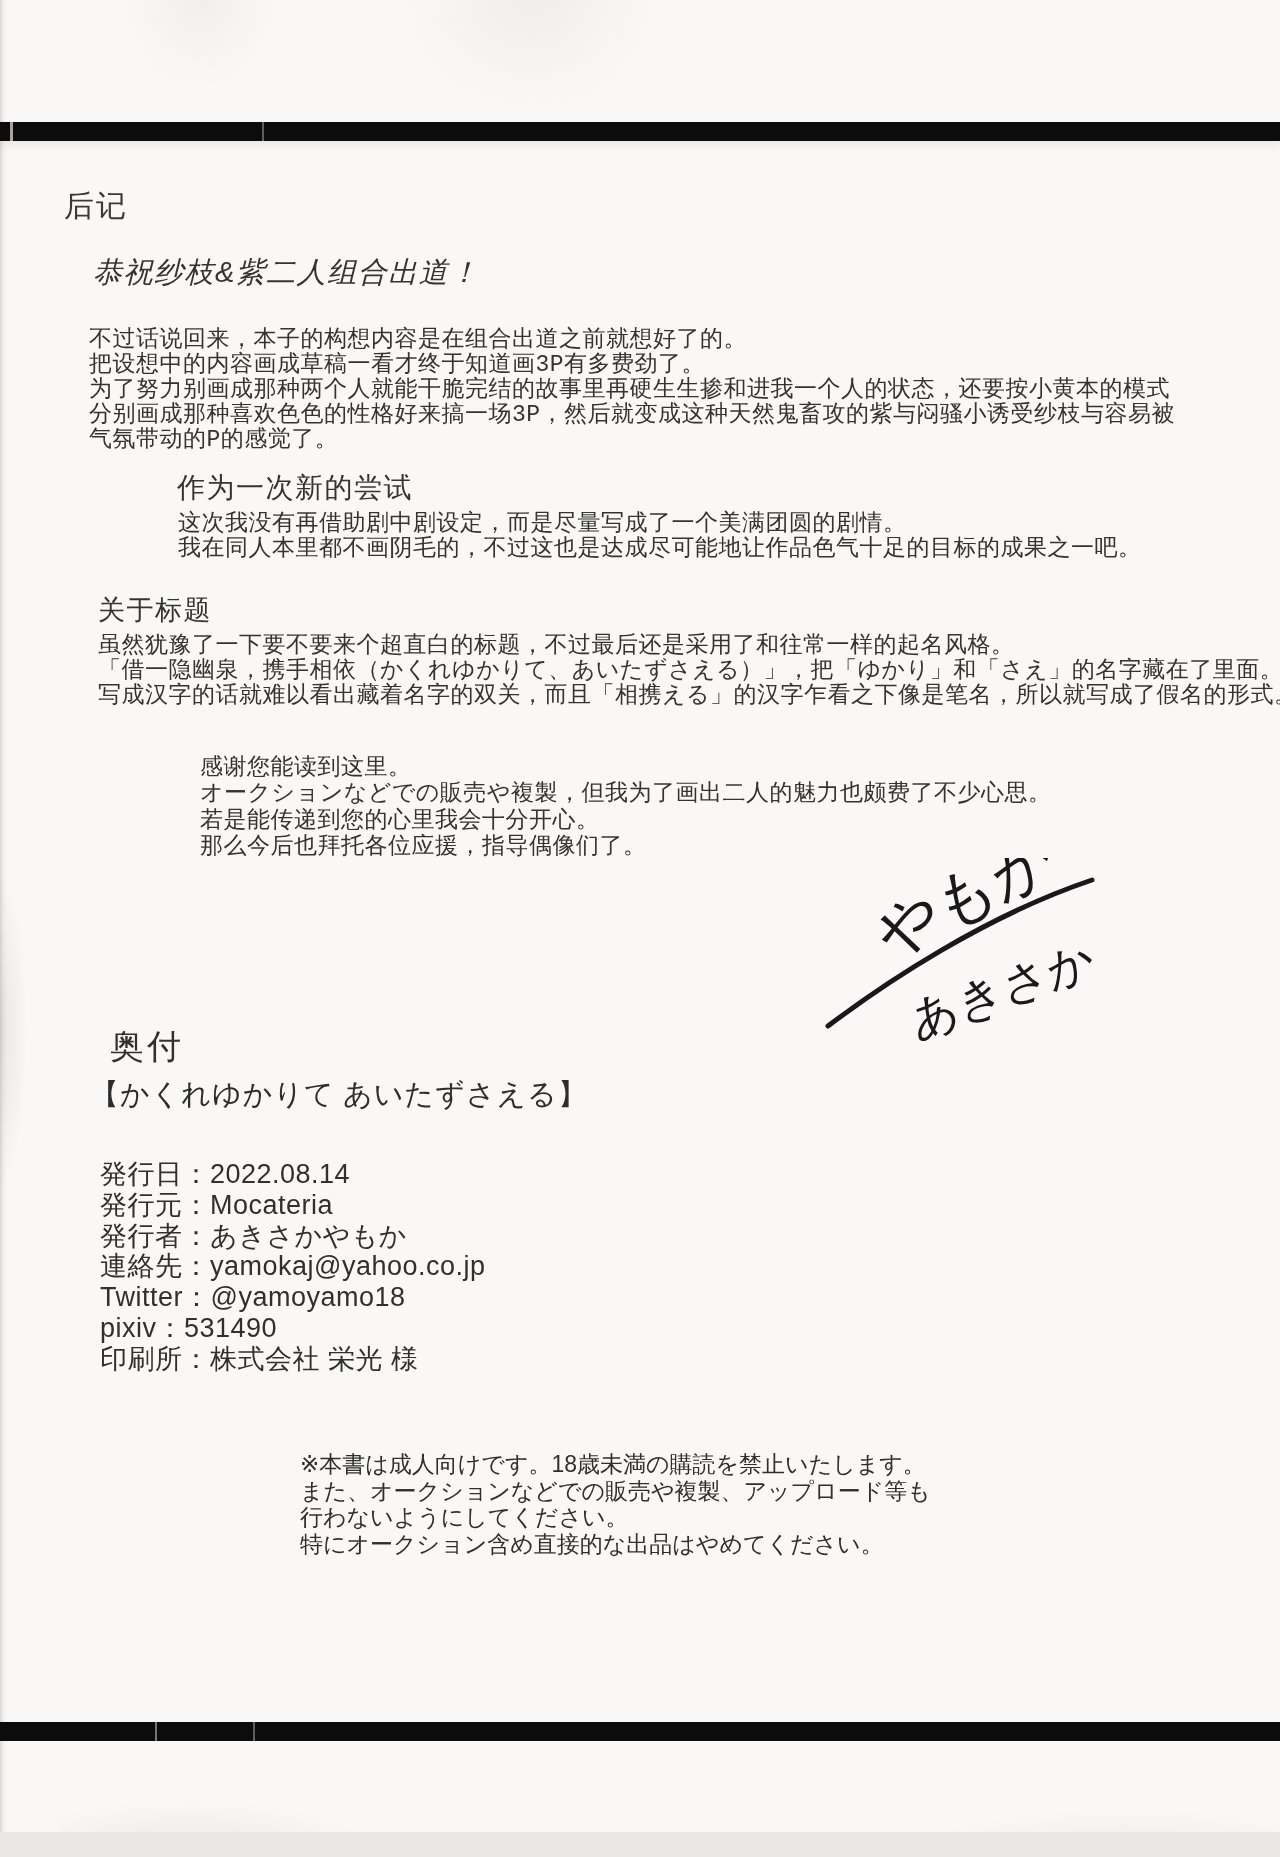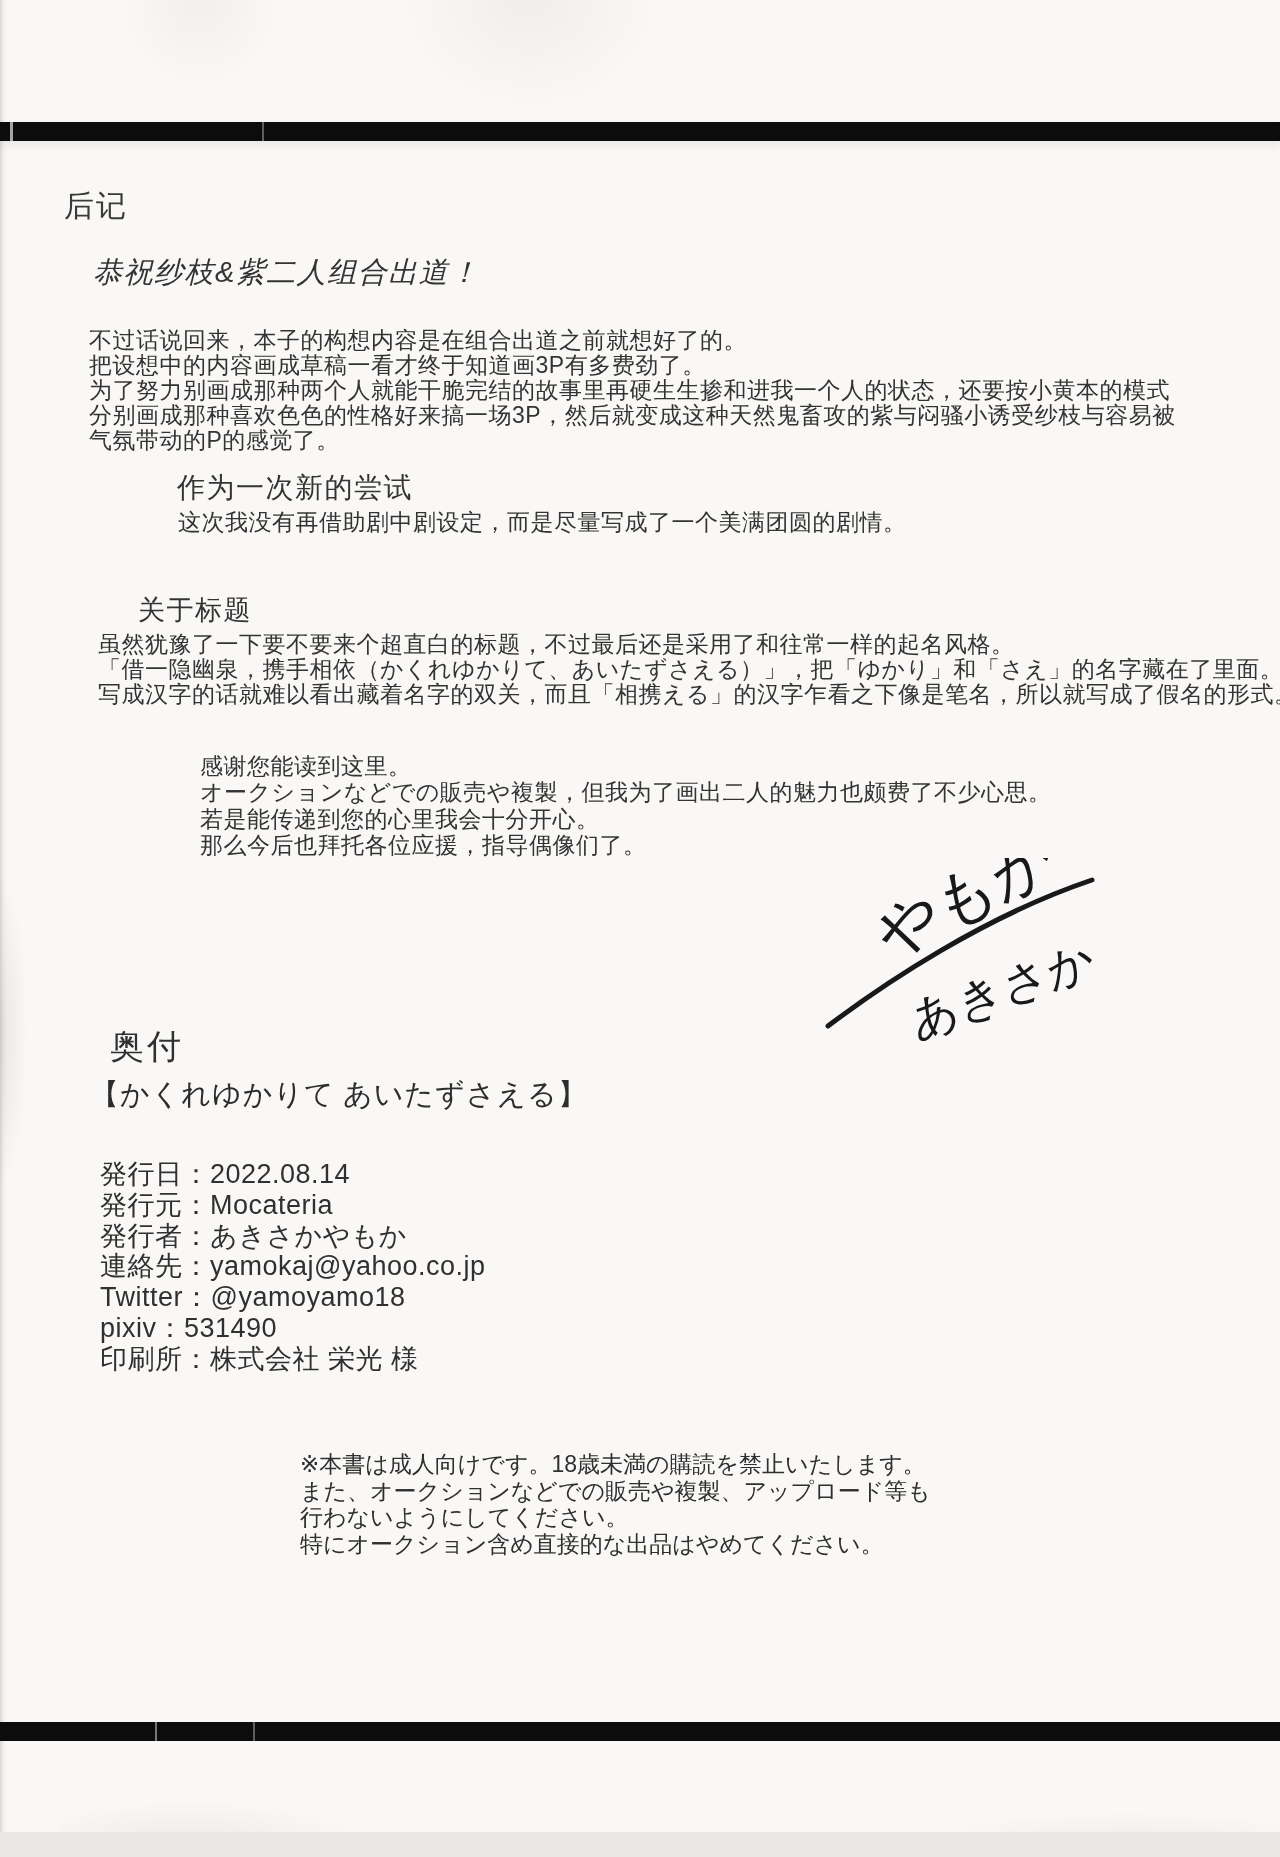--- a/index.html
+++ b/index.html
@@ -36,24 +36,24 @@
   .bar.top{top:122px;box-shadow:0 5px 9px rgba(40,40,40,0.07);}
   .bar.bottom{top:1722px;}
   .notch{position:absolute;top:0;height:100%;background:#f9f8f6;}
 
   .line{white-space:pre;}
 
   .h-afterword{position:absolute;left:64px;top:186px;font-size:30px;letter-spacing:2px;color:#3a3a3a;}
   .greeting{position:absolute;left:93px;top:253px;font-size:29px;letter-spacing:1.5px;color:#343434;font-style:italic;}
 
   .para{position:absolute;font-size:23px;line-height:25px;letter-spacing:0.5px;color:#333;}
-  .para.p1{left:89px;top:328px;}
+  .para.p1{left:89px;top:328px;font-family:Liberation Mono, monospace;}
   .h-attempt{position:absolute;left:177px;top:469px;font-size:28px;letter-spacing:1.5px;color:#343434;}
   .para.p2{left:178px;top:510px;}
-  .h-title{position:absolute;left:98px;top:592px;font-size:27px;letter-spacing:1.5px;color:#343434;margin-left:40px;}
+  .h-title{position:absolute;left:98px;top:592px;font-size:27px;letter-spacing:1.5px;color:#343434;}
   .para.p3{left:98px;top:632px;}
   .para.p4{left:200px;top:753px;line-height:26.4px;}
 
   .signature{position:absolute;left:800px;top:858px;width:330px;height:205px;}
   .signature text{fill:#19191b;font-family:"DejaVu Sans","Liberation Sans",sans-serif;}
   .signature .sweep{stroke:#19191b;stroke-width:5;fill:none;stroke-linecap:round;}
 
   .h-colophon{position:absolute;left:110px;top:1024px;font-size:34px;letter-spacing:3px;color:#303030;}
   .book-title{
     position:absolute;left:90px;top:1075px;font-size:29px;letter-spacing:1px;
@@ -87,20 +87,21 @@
     <div class="line">不过话说回来，本子的构想内容是在组合出道之前就想好了的。</div>
     <div class="line">把设想中的内容画成草稿一看才终于知道画3P有多费劲了。</div>
     <div class="line">为了努力别画成那种两个人就能干脆完结的故事里再硬生生掺和进我一个人的状态，还要按小黄本的模式</div>
     <div class="line">分别画成那种喜欢色色的性格好来搞一场3P，然后就变成这种天然鬼畜攻的紫与闷骚小诱受纱枝与容易被</div>
     <div class="line">气氛带动的P的感觉了。</div>
   </div>
 
   <div class="h-attempt line">作为一次新的尝试</div>
   <div class="para p2">
     <div class="line">这次我没有再借助剧中剧设定，而是尽量写成了一个美满团圆的剧情。</div>
+    <div class="line">我在同人本里都不画阴毛的，不过这也是达成尽可能地让作品色气十足的目标的成果之一吧。</div>
   </div>
 
   <div class="h-title line">关于标题</div>
   <div class="para p3">
     <div class="line">虽然犹豫了一下要不要来个超直白的标题，不过最后还是采用了和往常一样的起名风格。</div>
     <div class="line">「借一隐幽泉，携手相依（かくれゆかりて、あいたずさえる）」，把「ゆかり」和「さえ」的名字藏在了里面。</div>
     <div class="line">写成汉字的话就难以看出藏着名字的双关，而且「相携える」的汉字乍看之下像是笔名，所以就写成了假名的形式。</div>
   </div>
 
   <div class="para p4">

